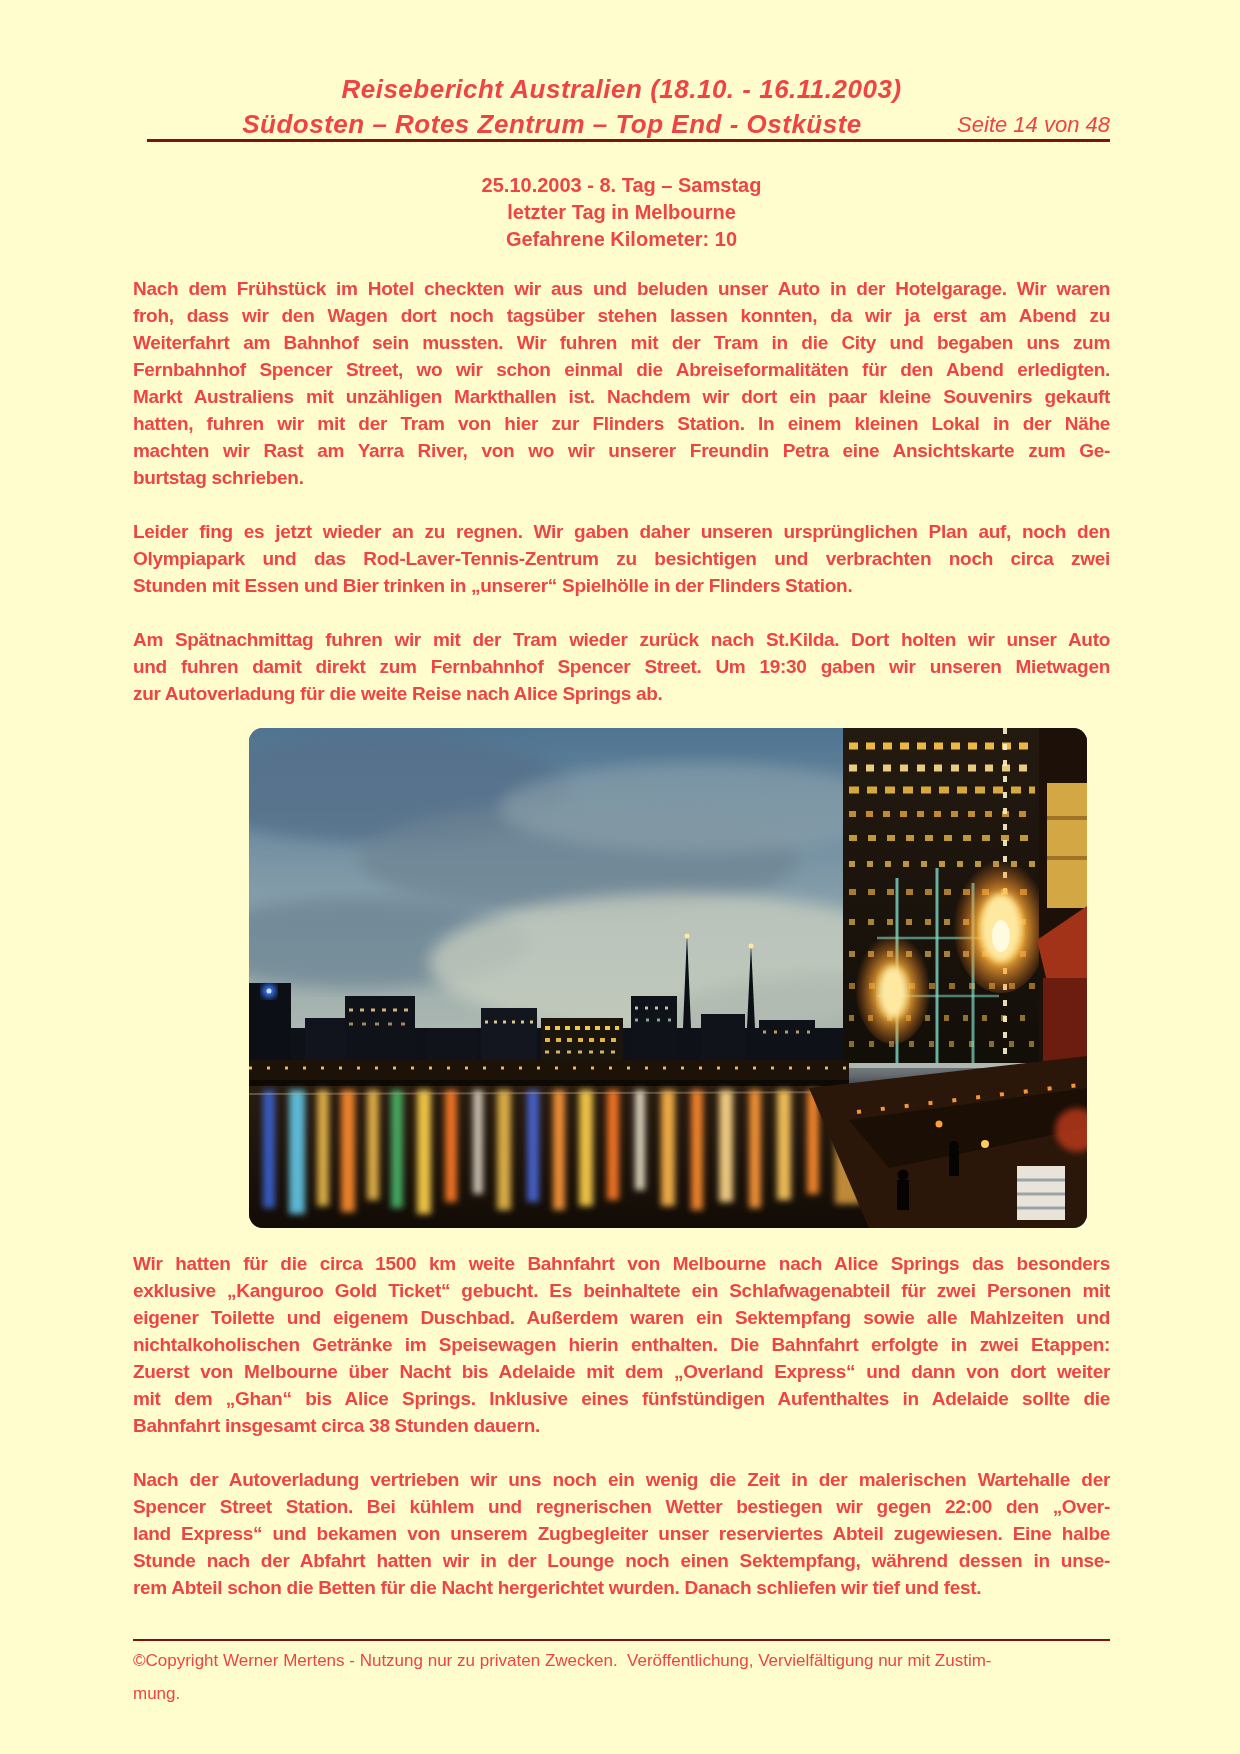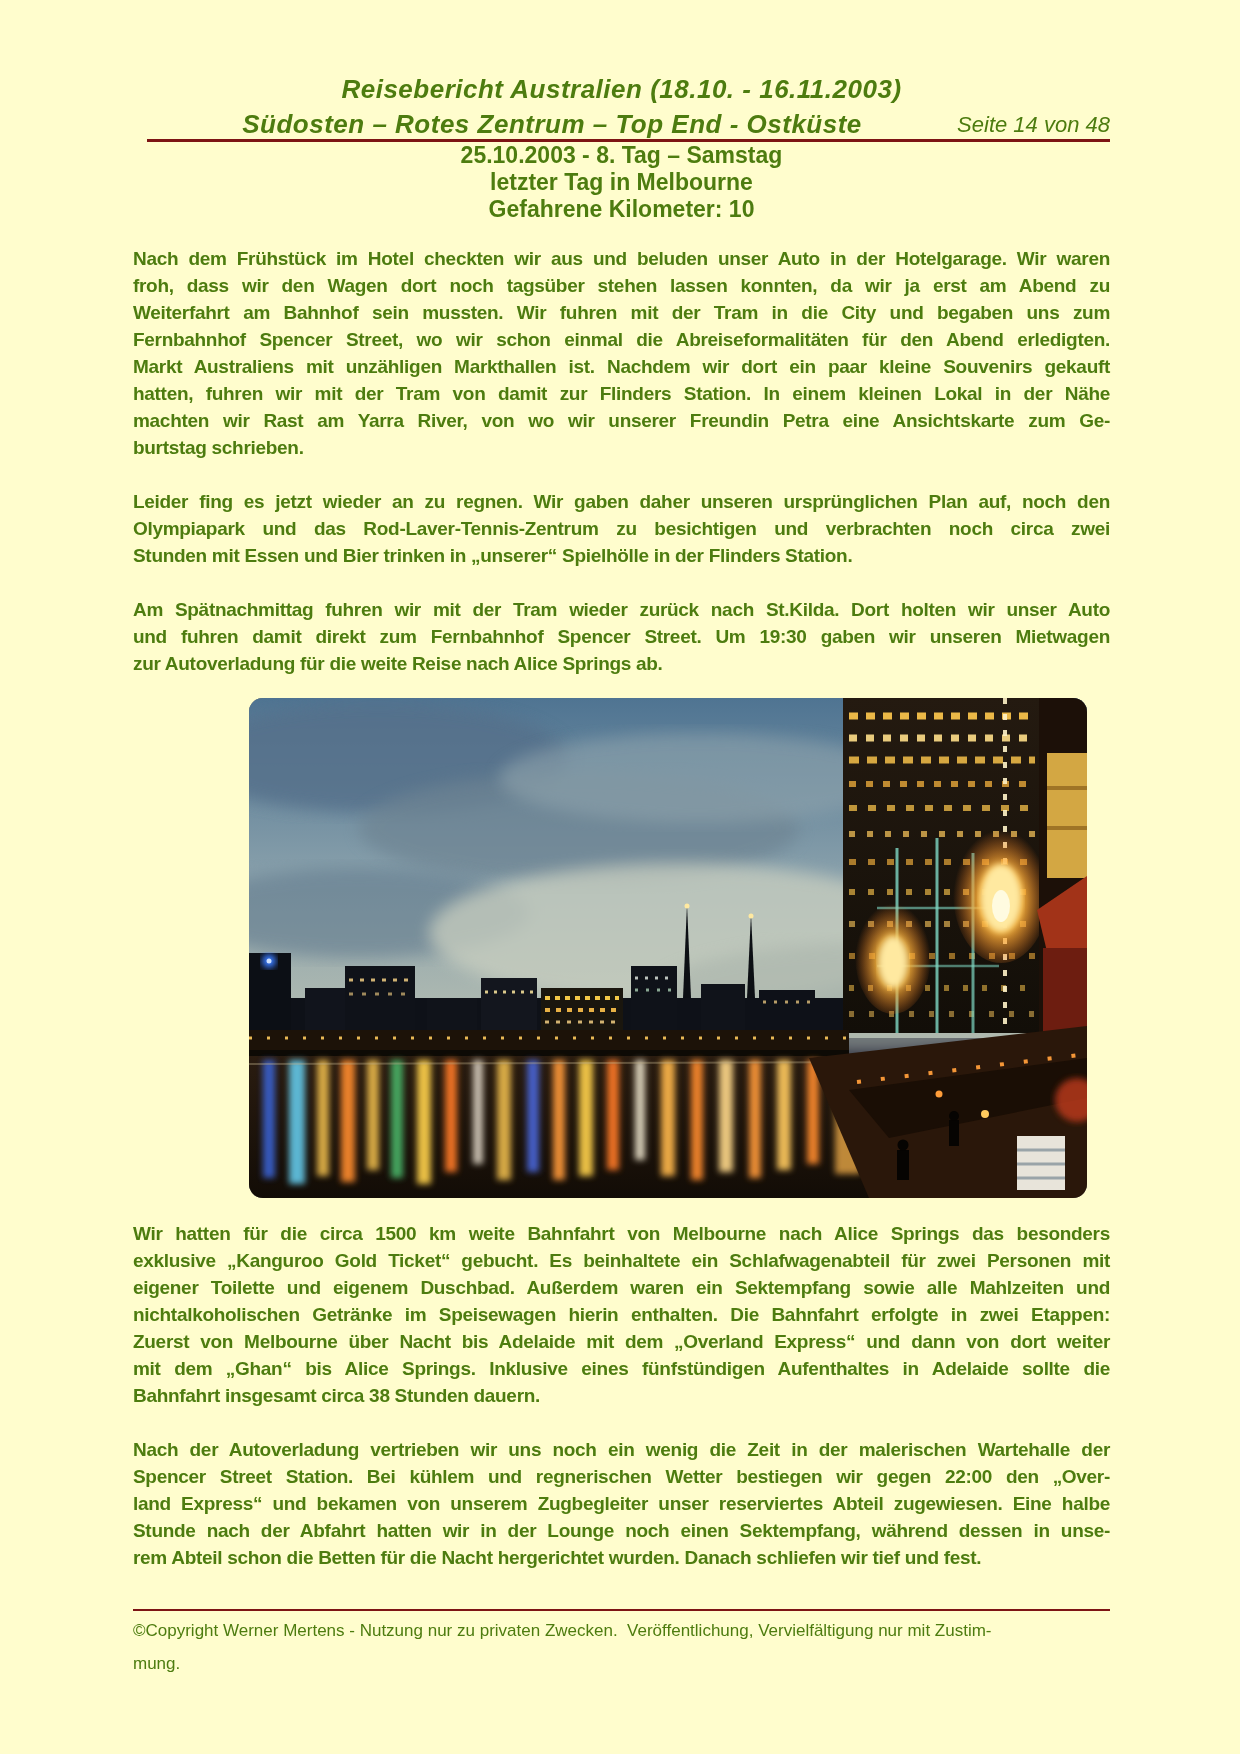--- a/index.html
+++ b/index.html
@@ -1,21 +1,21 @@
 <!DOCTYPE html>
 <html><head>
 <meta charset="utf-8">
 <style>
   html,body{margin:0;padding:0;}
   .page{
     position:relative;
     width:1240px;height:1754px;
     background:#fffdcd;
     font-family:"Liberation Sans",sans-serif;
-    color:#4d7c0f;
+    color:#ef4444;
     overflow:hidden;
   }
   .content{padding:72px 130px 0 133px;}
   
   .hdr-title{
     text-align:center;
     font-size:26px;line-height:34px;
     font-style:italic;font-weight:bold;
     letter-spacing:.5px;
   }
@@ -32,22 +32,23 @@
     font-style:italic;font-weight:bold;
     letter-spacing:.5px;
   }
   .hdr-page{
     font-size:22px;line-height:28px;
     font-style:italic;font-weight:normal;
     white-space:nowrap;
   }
   
   .day{
+    margin-top:30px;
     text-align:center;
-    font-size:23px;line-height:27px;font-weight:bold;
+    font-size:20px;line-height:27px;font-weight:bold;
   }
   
   .paras{margin-top:22px;}
   .para{margin:0 0 27px 0;}
   .line{
     font-size:19px;line-height:27px;font-weight:bold;
     letter-spacing:-0.3px;
     text-align:justify;
     text-align-last:justify;
     white-space:normal;
@@ -93,21 +94,21 @@
       <div>Gefahrene Kilometer: 10</div>
     </div>
 
     <div class="paras">
         <div class="para">
           <div class="line">Nach dem Frühstück im Hotel checkten wir aus und beluden unser Auto in der Hotelgarage. Wir waren</div>
           <div class="line">froh, dass wir den Wagen dort noch tagsüber stehen lassen konnten, da wir ja erst am Abend zu</div>
           <div class="line">Weiterfahrt am Bahnhof sein mussten. Wir fuhren mit der Tram in die City und begaben uns zum</div>
           <div class="line">Fernbahnhof Spencer Street, wo wir schon einmal die Abreiseformalitäten für den Abend erledigten.</div>
           <div class="line">Markt Australiens mit unzähligen Markthallen ist. Nachdem wir dort ein paar kleine Souvenirs gekauft</div>
-          <div class="line">hatten, fuhren wir mit der Tram von damit zur Flinders Station. In einem kleinen Lokal in der Nähe</div>
+          <div class="line">hatten, fuhren wir mit der Tram von hier zur Flinders Station. In einem kleinen Lokal in der Nähe</div>
           <div class="line">machten wir Rast am Yarra River, von wo wir unserer Freundin Petra eine Ansichtskarte zum Ge-</div>
           <div class="line last">burtstag schrieben.</div>
         </div>
         <div class="para">
           <div class="line">Leider fing es jetzt wieder an zu regnen. Wir gaben daher unseren ursprünglichen Plan auf, noch den</div>
           <div class="line">Olympiapark und das Rod-Laver-Tennis-Zentrum zu besichtigen und verbrachten noch circa zwei</div>
           <div class="line last">Stunden mit Essen und Bier trinken in „unserer“ Spielhölle in der Flinders Station.</div>
         </div>
         <div class="para">
           <div class="line">Am Spätnachmittag fuhren wir mit der Tram wieder zurück nach St.Kilda. Dort holten wir unser Auto</div>

